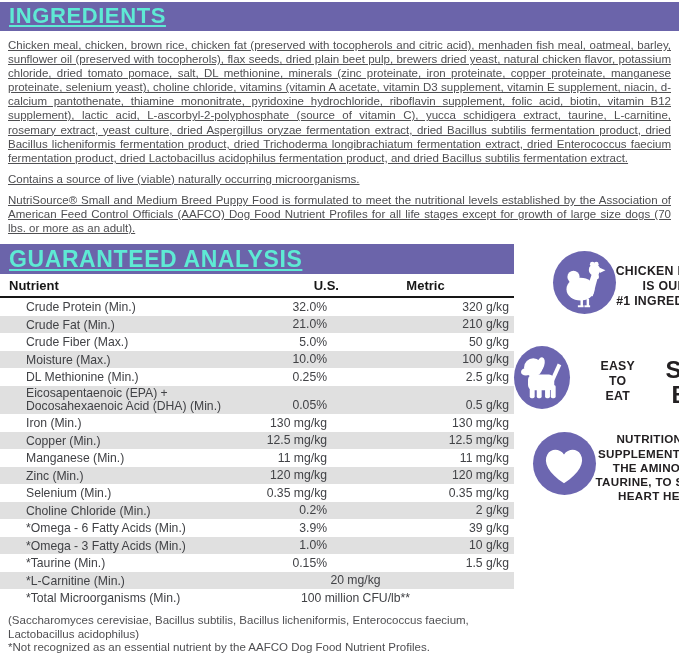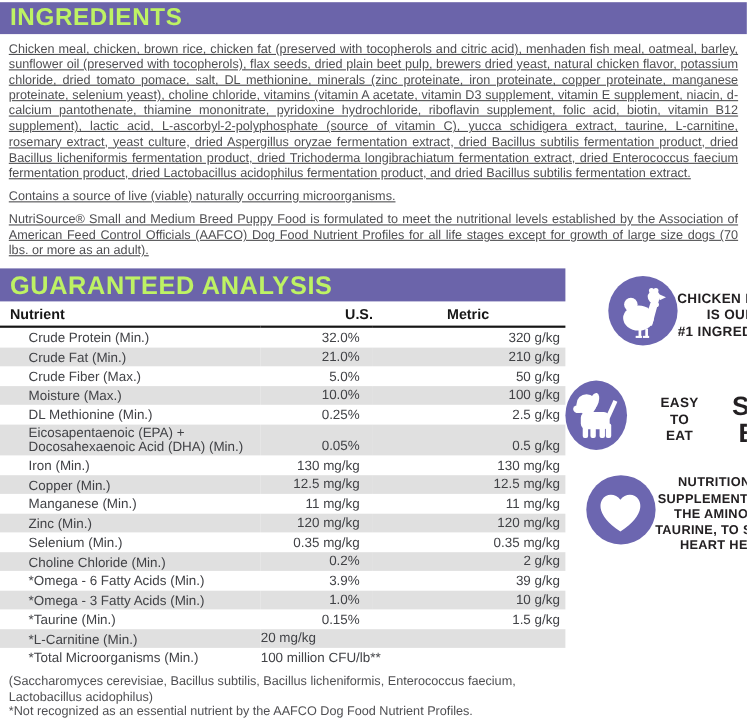--- a/index.html
+++ b/index.html
@@ -8,22 +8,22 @@
     --stripe-gray:#E0E0E0;
     --body-text:#4F4F52;
     --table-text:#414246;
     --header-black:#161616;
     --badge-text:#232022;
   }
   html,body{margin:0;padding:0;background:#fff;}
   body{width:679px;height:653px;font-family:"Liberation Sans",sans-serif;overflow:hidden;}
   .page{position:relative;width:679px;height:653px;background:#fff;}
 
-  .banner{background:var(--banner-purple);color:#bef264;font-weight:bold;
-          font-size:22px;line-height:22px;letter-spacing:.6px;padding:3px 0 4px 9px;}
+  .banner{background:var(--banner-purple);color:#5eead4;font-weight:bold;
+          font-size:22px;line-height:22px;letter-spacing:.6px;padding:3px 0 4px 9px;text-decoration:underline;}
   .banner-top{margin-top:2px;}
 
   .body-text{font-size:11.5px;line-height:14.1px;text-align:justify;
              color:var(--body-text);margin:7px 8px 0 8px;text-decoration:underline;}
   .body-text.single{text-align:left;}
 
   .lower{display:flex;margin-top:9px;}
   .left-col{width:514px;flex:none;}
   .banner-ga{font-size:23px;line-height:22px;padding:4px 0 4px 9px;}
 
@@ -31,21 +31,21 @@
            font-size:12.2px;color:var(--table-text);}
   .ga th{border-bottom:2.5px solid var(--header-black);font-size:13px;
          color:var(--header-black);padding:1px 0 3px;}
   .ga th.c-name{text-align:left;padding-left:9px;width:228px;}
   .ga th.c-us{text-align:right;width:102px;}
   .ga th.c-metric{text-align:center;padding-right:2px;}
   .ga td{padding:1.5px 0 2px;vertical-align:bottom;}
   .ga td.c-name{padding-left:26px;line-height:12.6px;}
   .ga td.c-us{text-align:right;padding-right:12px;white-space:nowrap;}
   .ga td.c-metric{text-align:right;padding-right:5px;white-space:nowrap;}
-  .ga td.c-span{text-align:left;padding-right:40px;}
+  .ga td.c-span{text-align:center;padding-right:40px;}
   .ga tr.shaded{background:var(--stripe-gray);}
 
   .footnotes{margin:7px 8px 0 8px;max-width:490px;}
   .footnote{font-size:11.5px;line-height:13.6px;color:var(--body-text);margin:0;}
 
   .sidebar{flex:1;display:flex;flex-direction:column;align-items:center;
            padding-top:7px;color:var(--badge-text);}
   .badge{display:flex;flex-direction:row;align-items:center;text-align:center;}
   .badge:nth-child(2){margin-top:24px;gap:27px;}
   .badge:nth-child(3){margin-top:15px;}

